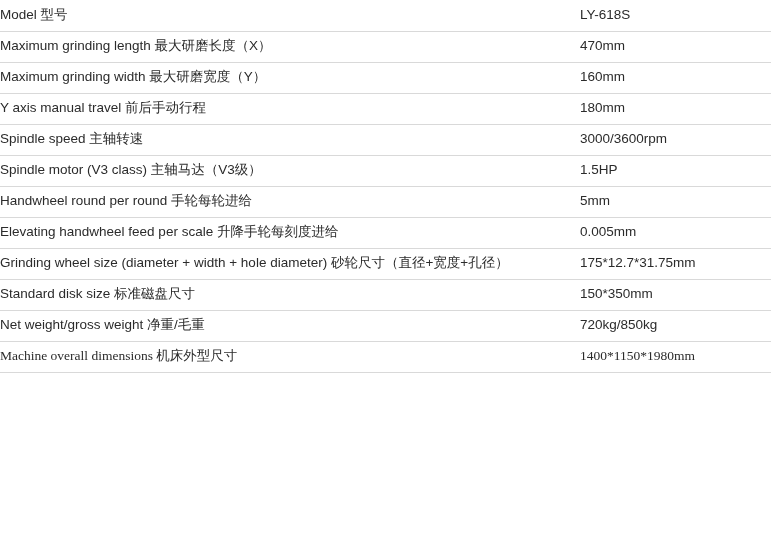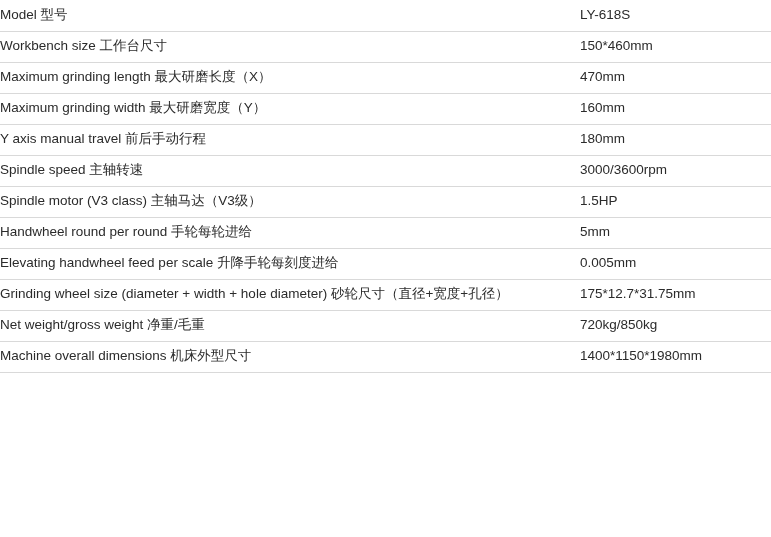--- a/index.html
+++ b/index.html
@@ -38,34 +38,31 @@
   }
   .col-value {
     width: 191px;
     padding-left: 3px;
   }
   .spec-table tr:first-child td {
     height: 30px;
   }
   .spec-table tr:last-child td {
     border-bottom: 1px solid #d9d9d9;
+    font-family: Liberation Serif, serif;
   }
 </style>
 </head>
 <body>
 
 <table class="spec-table">
   <tbody>
     <tr>
       <td class="col-label">Model 型号</td>
       <td class="col-value">LY-618S</td>
-    </tr>
-    <tr>
-      <td class="col-label">Workbench size 工作台尺寸</td>
-      <td class="col-value">150*460mm</td>
     </tr>
     <tr>
       <td class="col-label">Maximum grinding length 最大研磨长度（X）</td>
       <td class="col-value">470mm</td>
     </tr>
     <tr>
       <td class="col-label">Maximum grinding width 最大研磨宽度（Y）</td>
       <td class="col-value">160mm</td>
     </tr>
     <tr>
@@ -86,20 +83,24 @@
     </tr>
     <tr>
       <td class="col-label">Elevating handwheel feed per scale 升降手轮每刻度进给</td>
       <td class="col-value">0.005mm</td>
     </tr>
     <tr>
       <td class="col-label">Grinding wheel size (diameter + width + hole diameter) 砂轮尺寸（直径+宽度+孔径）</td>
       <td class="col-value">175*12.7*31.75mm</td>
     </tr>
     <tr>
+      <td class="col-label">Standard disk size 标准磁盘尺寸</td>
+      <td class="col-value">150*350mm</td>
+    </tr>
+    <tr>
       <td class="col-label">Net weight/gross weight 净重/毛重</td>
       <td class="col-value">720kg/850kg</td>
     </tr>
     <tr>
       <td class="col-label">Machine overall dimensions 机床外型尺寸</td>
       <td class="col-value">1400*1150*1980mm</td>
     </tr>
   </tbody>
 </table>
 

